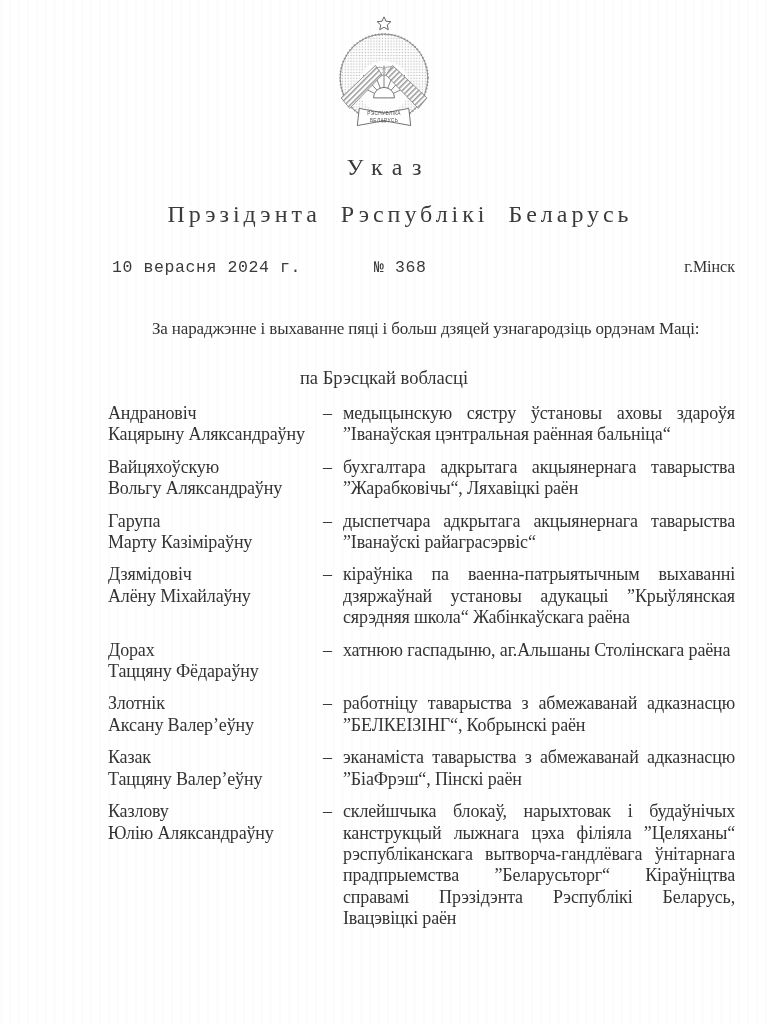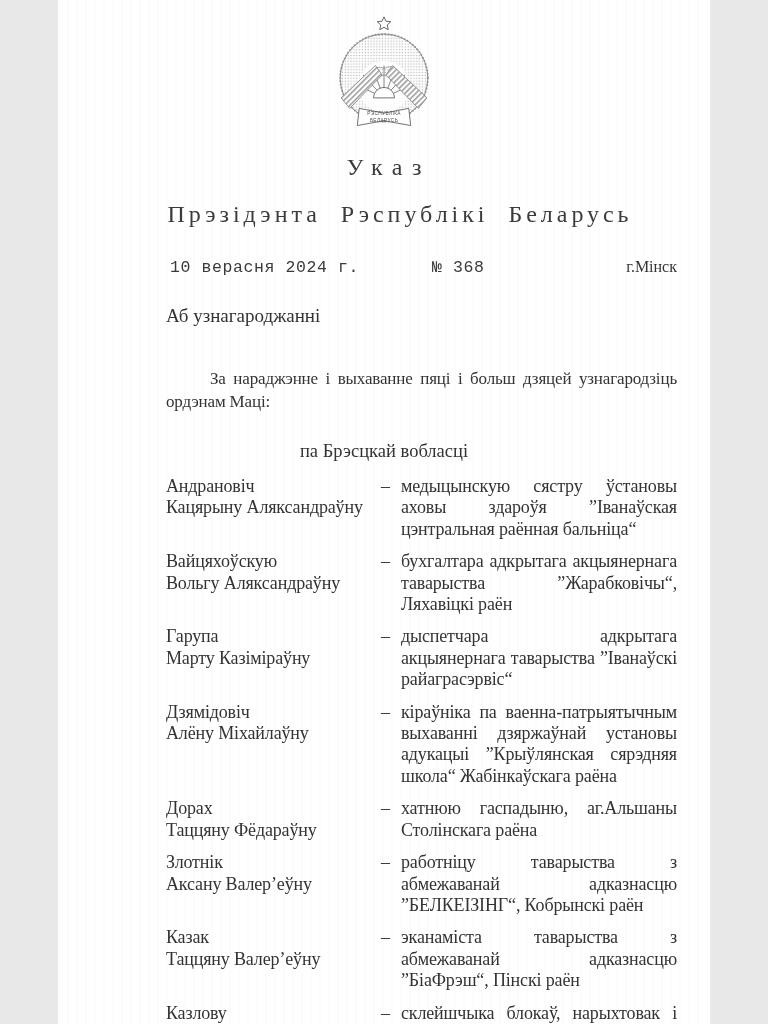--- a/index.html
+++ b/index.html
@@ -1,18 +1,18 @@
 <!DOCTYPE html>
 <html><head>
 <meta charset="utf-8">
 <style>
   html,body{margin:0;padding:0;background:#e8e8e8;}
   .page{
     position:relative;
-    width:652px;height:1024px;
+    width:768px;height:1024px;
     margin:0 auto;
     background:
       repeating-linear-gradient(90deg, rgba(0,0,0,0.012) 0 2px, rgba(0,0,0,0) 2px 9px),
       #ffffff;
     font-family:"Liberation Serif", serif;
     color:#333333;
     overflow:hidden;
   }
   .emblem{display:block;margin:14px auto 0;width:118px;height:122px;}
   .title-ukaz{
@@ -107,21 +107,20 @@
 
   <div class="title-ukaz">Указ</div>
   <div class="title-president">Прэзідэнта Рэспублікі Беларусь</div>
 
   <div class="meta-row">
     <span class="meta-date">10 верасня 2024 г.</span>
     <span class="meta-number">№ 368</span>
     <span class="meta-city">г.Мінск</span>
   </div>
 
-  <div class="subject">Аб узнагароджанні</div>
 
   <p class="preamble">За нараджэнне і выхаванне пяці і больш дзяцей узнагародзіць ордэнам Маці:</p>
 
   <div class="section-heading">па Брэсцкай вобласці</div>
 
   <div class="awardee-list">
     <div class="awardee-row">
       <div class="awardee-names">
         <div>Андрановіч</div>
         <div>Кацярыну Аляксандраўну</div>

